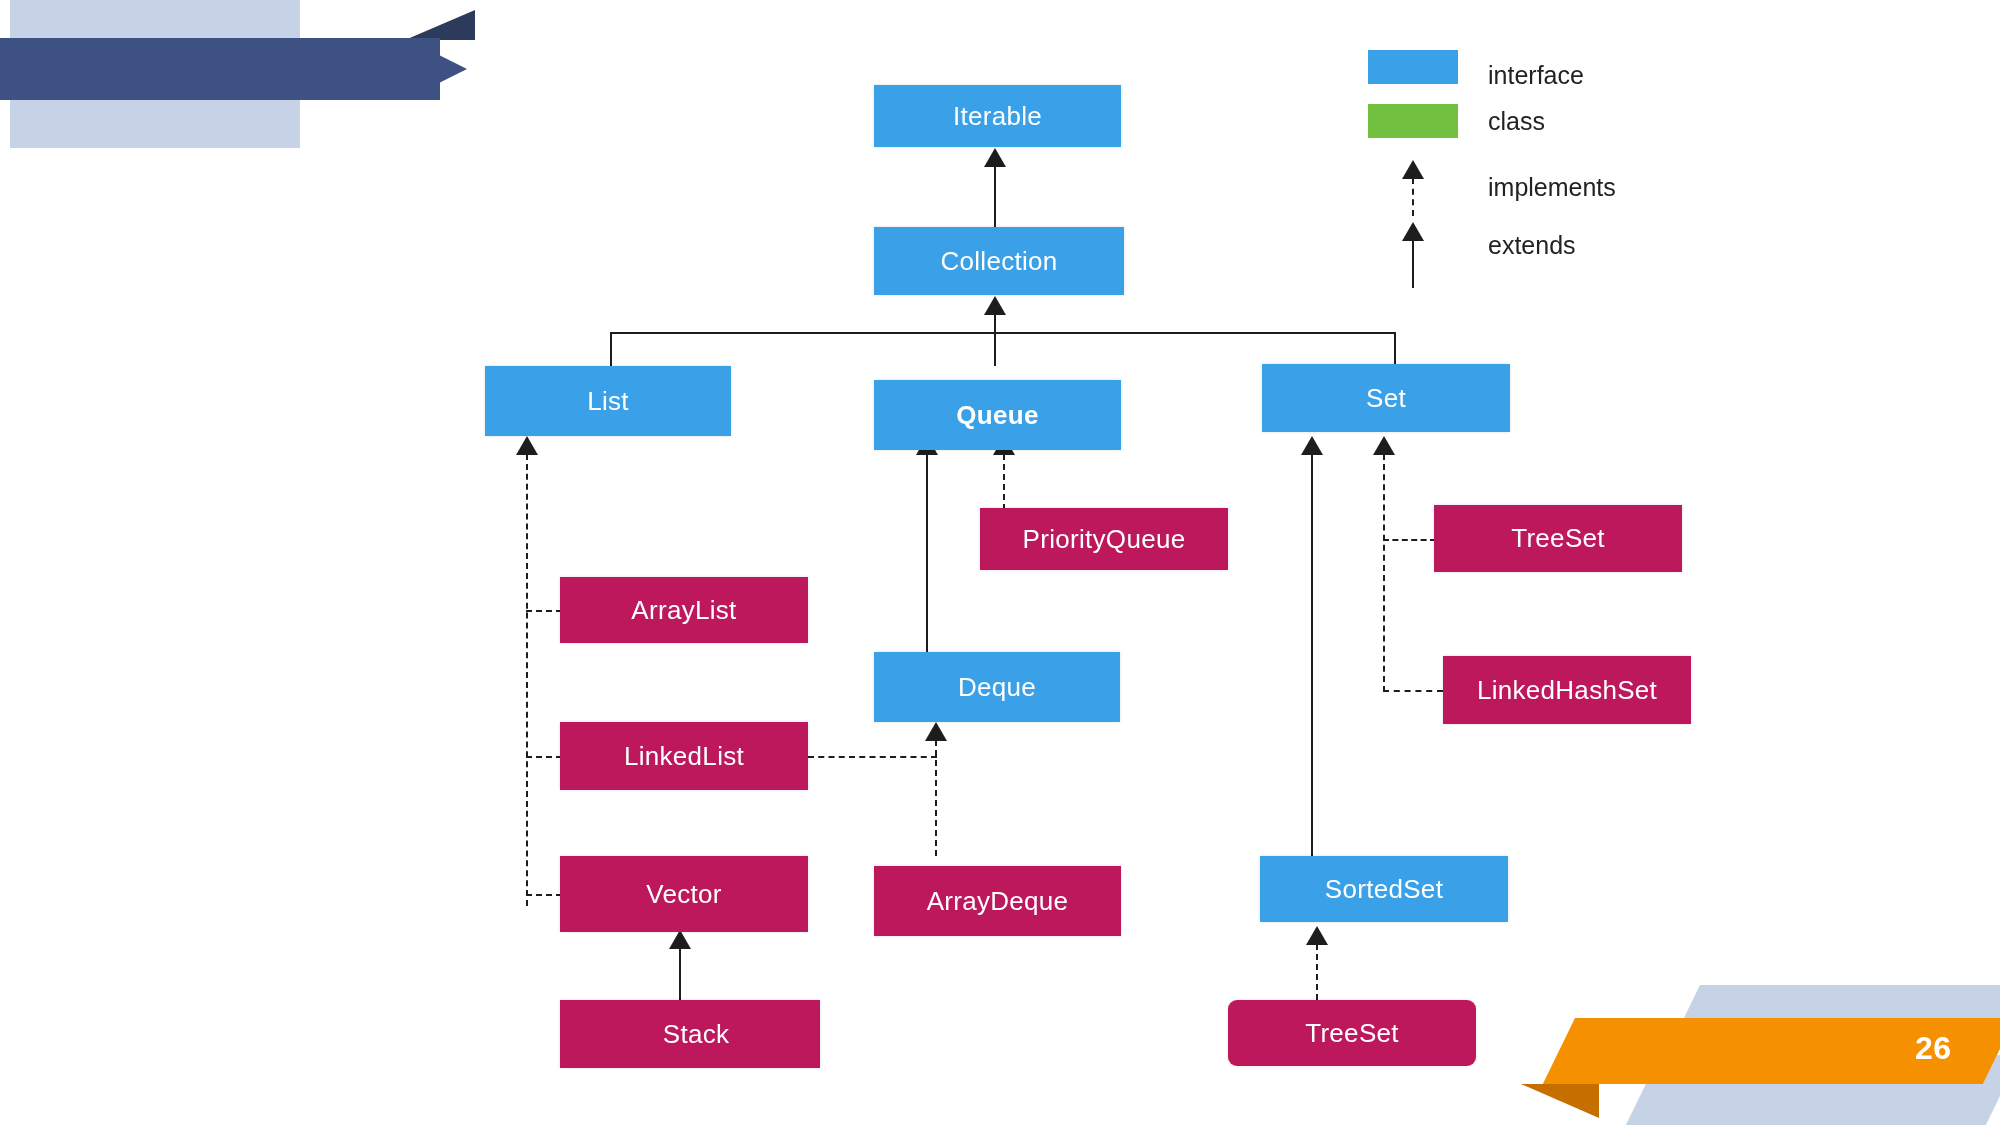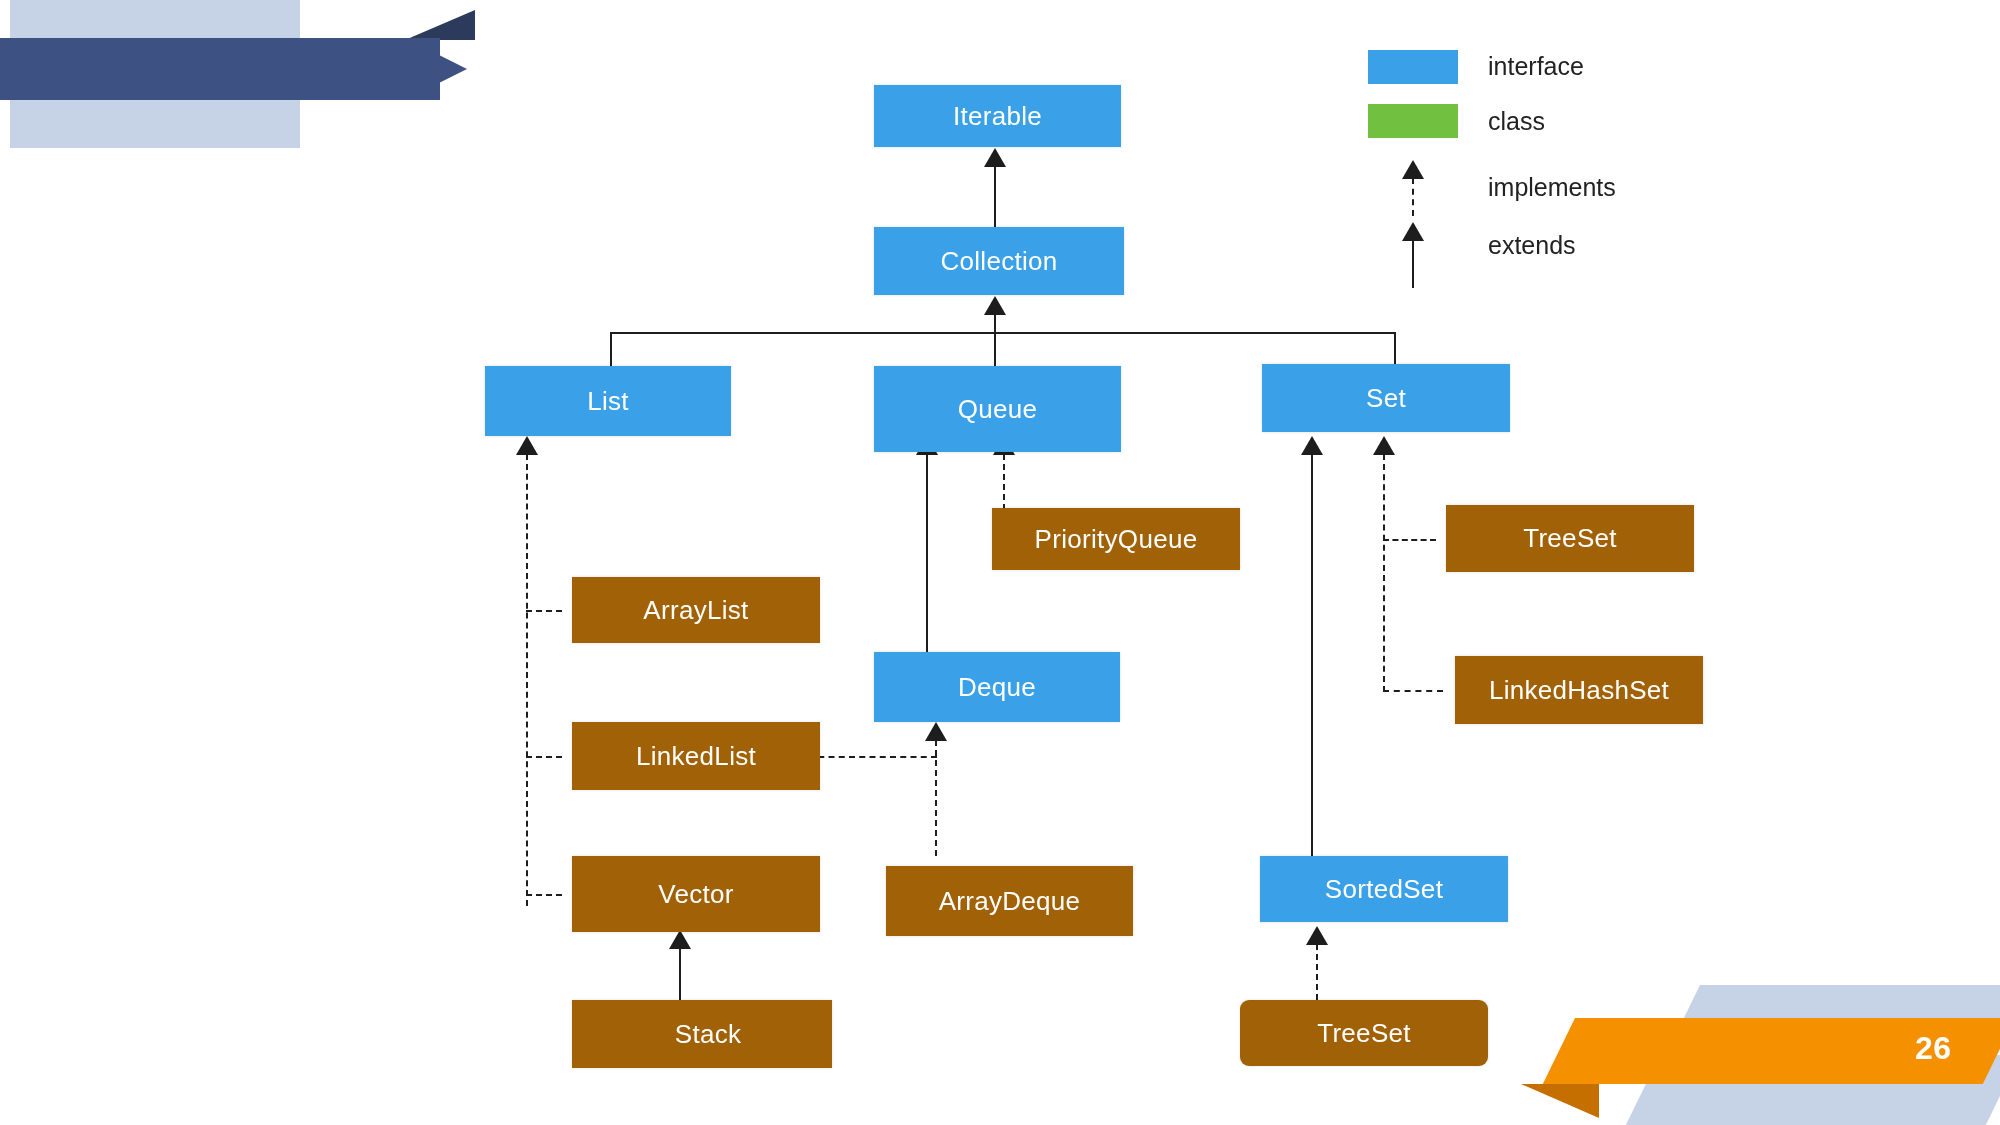--- a/index.html
+++ b/index.html
@@ -30,21 +30,21 @@
   #deco-br-ribbon-fold{left:1521px;top:1084px;width:0;height:0;
       border-left:78px solid transparent;border-top:34px solid #c56f00;}
   #page-number{position:absolute;left:1915px;top:1030px;color:#ffffff;
       font-size:32px;font-weight:bold;letter-spacing:0.5px;}
 
   
   .node{position:absolute;display:flex;align-items:center;justify-content:center;
         color:#ffffff;font-size:26px;letter-spacing:0.3px;
         box-shadow:0 0 3px rgba(0,0,0,0.13);}
   .node.iface{background:#3aa1e8;}
-  .node.klass{background:#a16207;margin-left:12px;}
+  .node.klass{background:#be185d;}
 
   
   #legend{position:absolute;left:1368px;top:50px;width:420px;height:230px;}
   .lg-sw{position:absolute;width:90px;height:34px;}
   .lg-sw.iface{background:#3aa1e8;}
   .lg-sw.klass{background:#72c040;}
   .lg-label{position:absolute;font-size:25px;color:#222;white-space:nowrap;}
   .v-solid{position:absolute;width:0;border-left:2.5px solid #1d1d1d;}
   .h-solid{position:absolute;height:0;border-top:2.5px solid #1d1d1d;}
   .v-dash{position:absolute;width:0;border-left:2.5px dashed #1d1d1d;}
@@ -64,21 +64,21 @@
   <div class="deco" id="deco-tl-ribbon-tip"></div>
 
   <div class="deco" id="deco-br-plate"></div>
   <div class="deco" id="deco-br-plate2"></div>
   <div class="deco" id="deco-br-ribbon-fold"></div>
   <div class="deco" id="deco-br-ribbon"></div>
   <div id="page-number">26</div>
 
   <div id="legend">
     <div class="lg-sw iface" style="left:0px;top:0px;"></div>
-    <span class="lg-label" style="left:120px;top:2px;text-align:right;">interface</span>
+    <span class="lg-label" style="left:120px;top:11px;text-align:right;">interface</span>
 
     <div class="lg-sw klass" style="left:0px;top:54px;"></div>
     <span class="lg-label" style="left:120px;top:57px;">class</span>
 
     <div class="arrow-up" style="left:34px;top:110px;"></div>
     <div class="v-dash" style="left:44px;top:128px;height:38px;"></div>
     <span class="lg-label" style="left:120px;top:123px;">implements</span>
 
     <div class="arrow-up" style="left:34px;top:172px;"></div>
     <div class="v-solid" style="left:44px;top:190px;height:48px;"></div>
@@ -123,21 +123,21 @@
 
   <div class="arrow-up" style="left:1306px;top:926px;"></div>
   <div class="v-dash" style="left:1316px;top:944px;height:56px;"></div>
 
   <div class="node iface" style="left:874px;top:227px;width:250px;height:68px;">Collection</div>
 
   <div class="node iface" style="left:874px;top:85px;width:247px;height:62px;">Iterable</div>
 
   <div class="node iface" style="left:485px;top:366px;width:246px;height:70px;">List</div>
 
-  <div class="node iface" style="left:874px;top:366px;width:247px;height:86px;">Queue</div>
+  <div class="node iface" style="left:874px;top:380px;width:247px;height:70px;font-weight:bold;">Queue</div>
 
   <div class="node iface" style="left:1262px;top:364px;width:248px;height:68px;">Set</div>
 
   <div class="node klass" style="left:980px;top:508px;width:248px;height:62px;">PriorityQueue</div>
 
   <div class="node klass" style="left:1434px;top:505px;width:248px;height:67px;">TreeSet</div>
 
   <div class="node klass" style="left:560px;top:577px;width:248px;height:66px;">ArrayList</div>
 
   <div class="node iface" style="left:874px;top:652px;width:246px;height:70px;">Deque</div>

